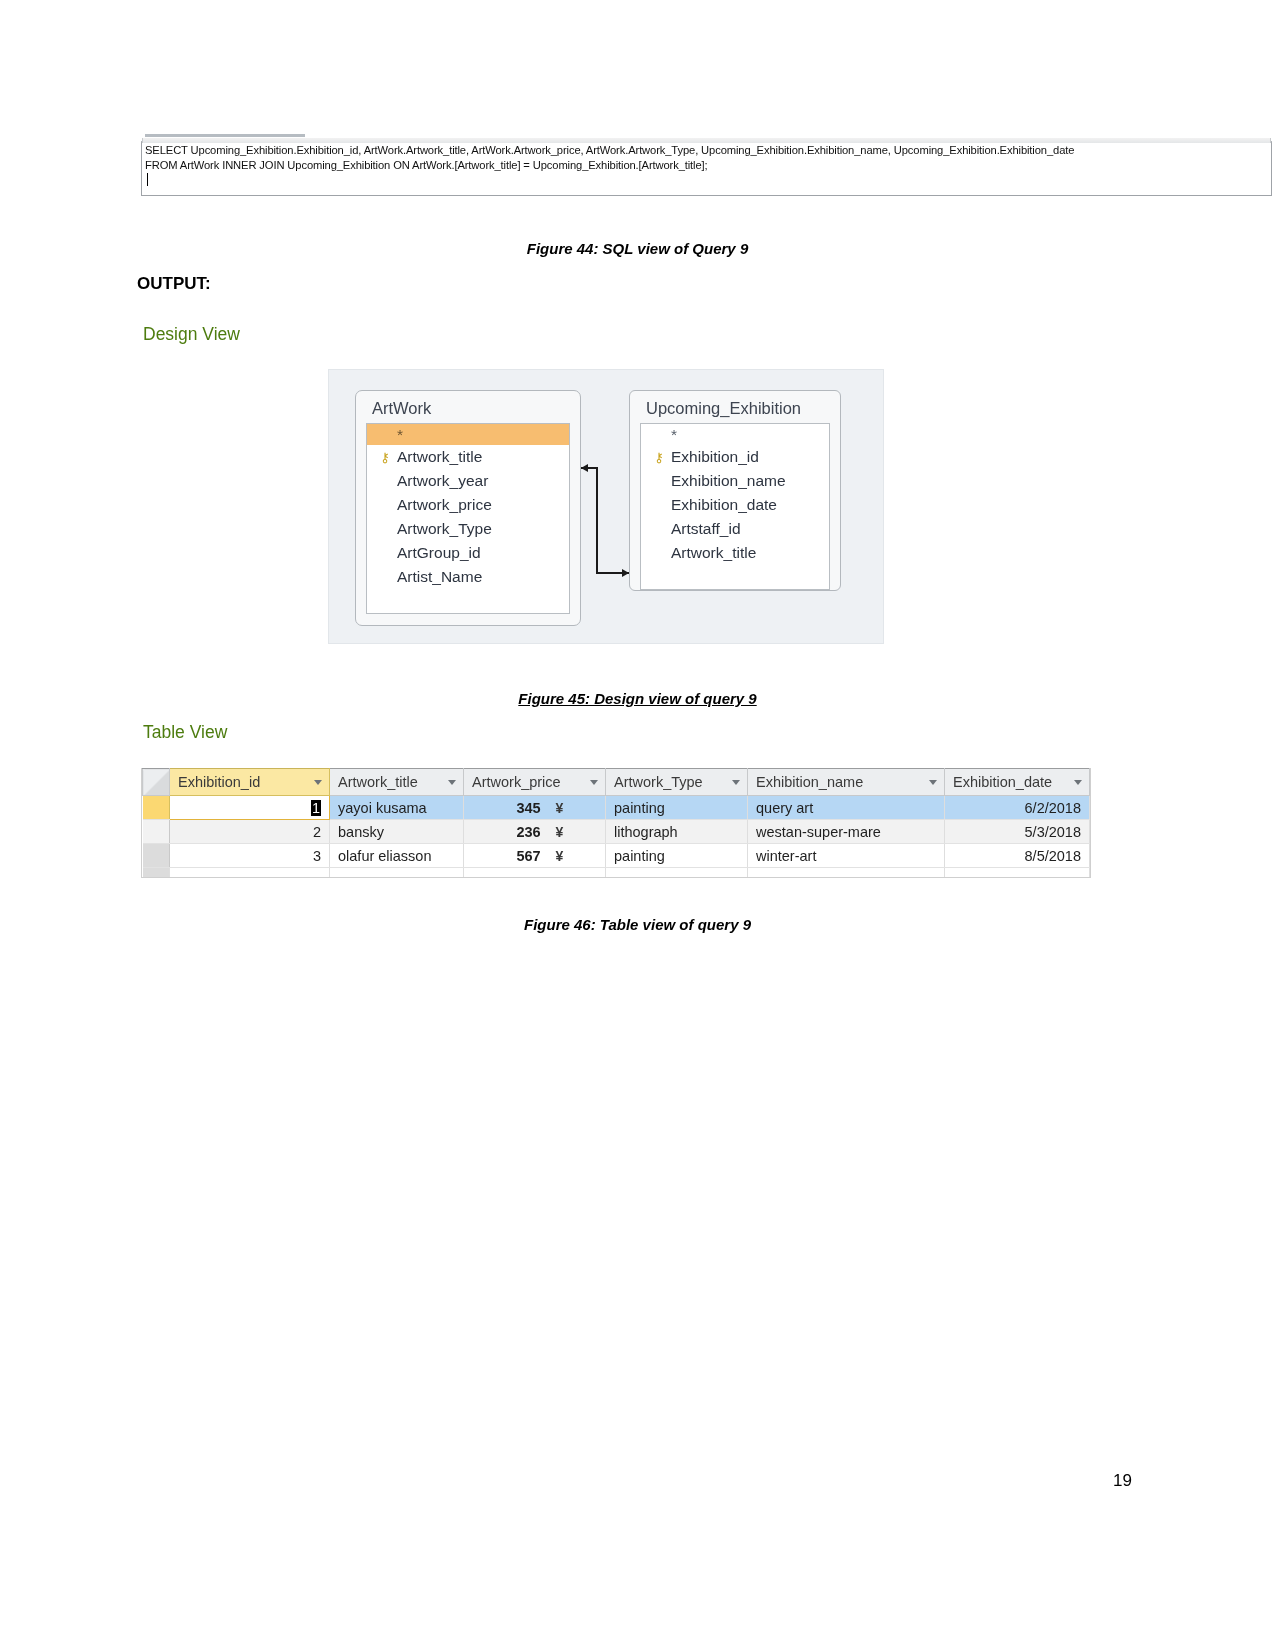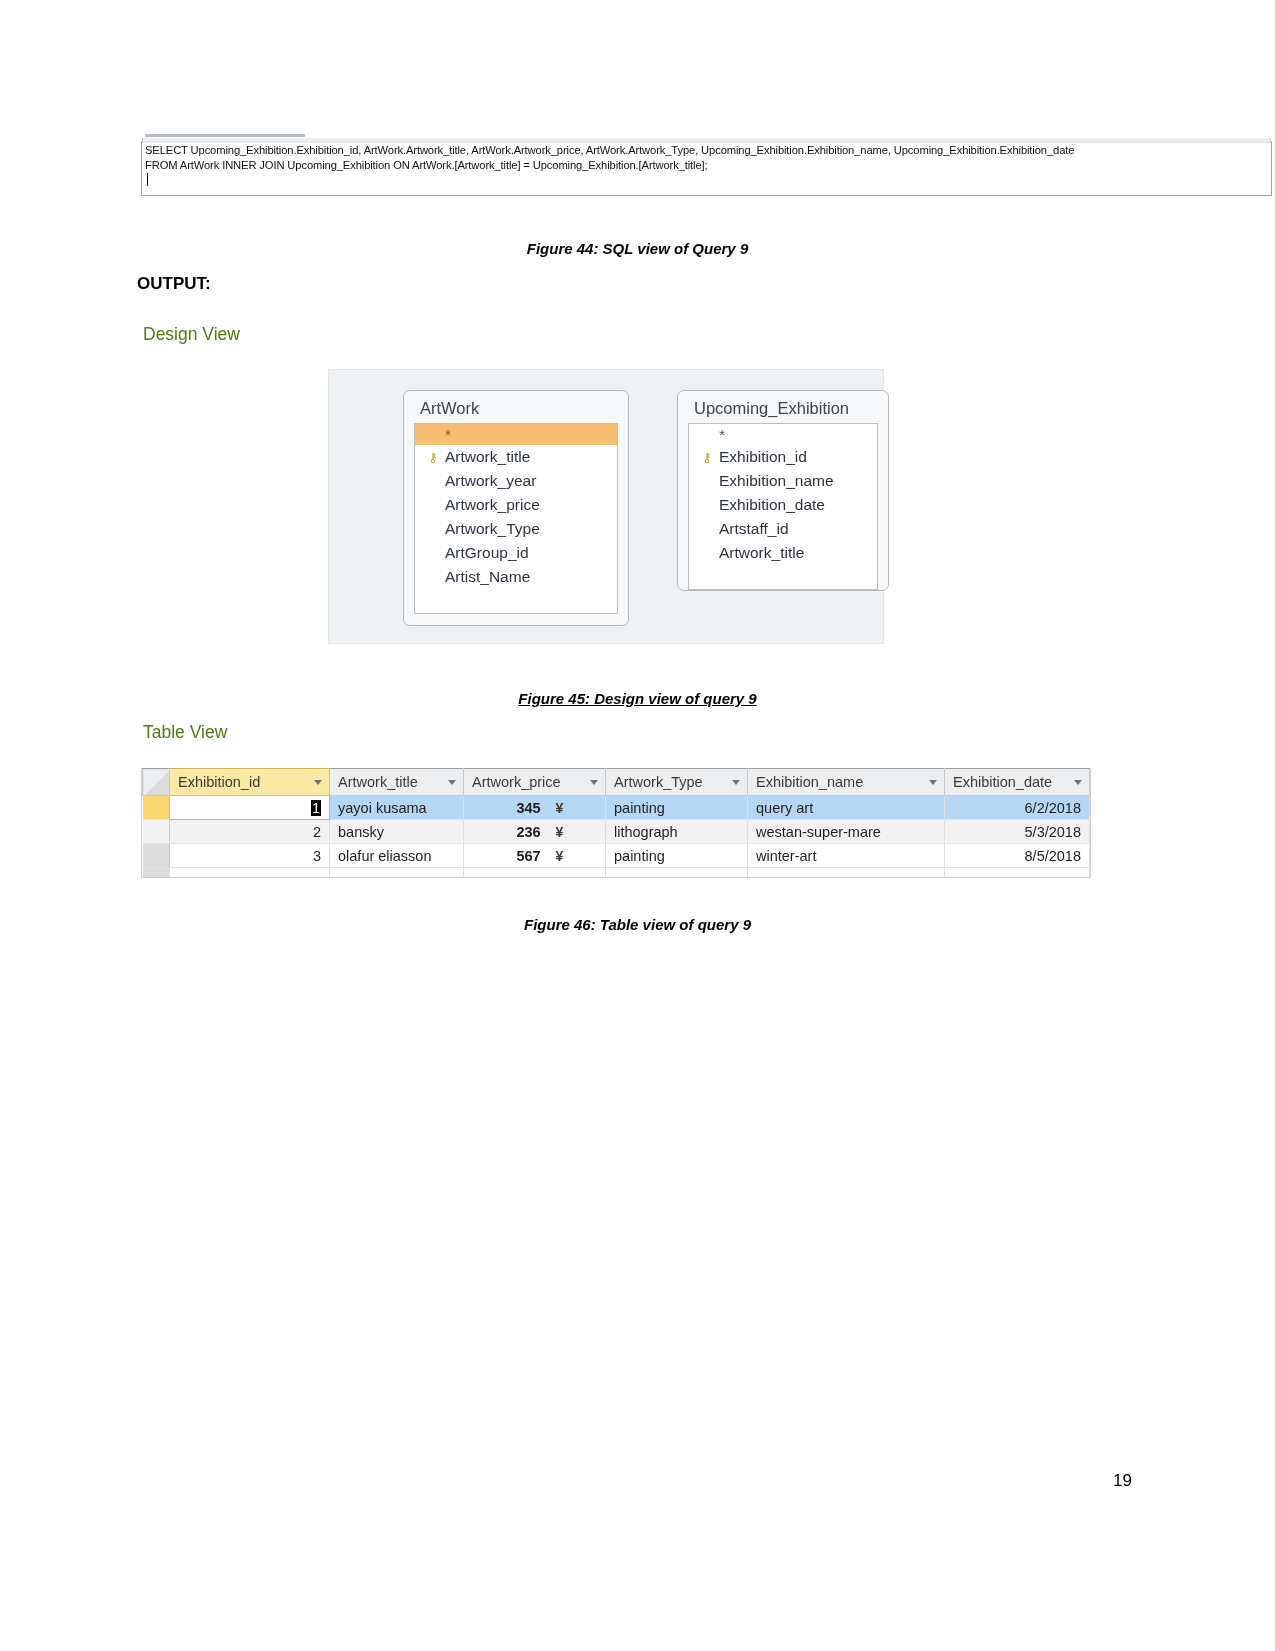--- a/index.html
+++ b/index.html
@@ -98,21 +98,20 @@
     background: #eef1f4;
     border: 1px solid #e2e6ea;
     box-sizing: border-box;
   }
   .tbl {
     position: absolute;
     background: #f7f8f9;
     border: 1px solid #b3b8bd;
     border-radius: 7px;
     box-sizing: border-box;
-    margin-left: 48px;
   }
   .tbl-title {
     font-size: 16.5px;
     color: #3d4450;
     padding: 8px 0 5px 16px;
     font-family: "Liberation Sans", sans-serif;
   }
   .fieldbox {
     background: #ffffff;
     border: 1px solid #b9bec3;
@@ -316,21 +315,21 @@
         <span class="field-label">ArtGroup_id</span>
       </div>
       <div class="field-row">
         <span class="keycol"></span>
         <span class="field-label">Artist_Name</span>
       </div>
       <div class="field-row"></div>
     </div>
   </div>
 
-  <div class="tbl" style="left:300px; top:20px; width:212px; height:201px;">
+  <div class="tbl" style="left:300px; top:20px; width:212px; height:201px;border-radius:6px;">
     <div class="tbl-title">Upcoming_Exhibition</div>
     <div class="fieldbox">
       <div class="field-row star plain">
         <span class="keycol"></span>
         <span class="field-label">*</span>
       </div>
       <div class="field-row">
         <span class="keycol">⚷</span>
         <span class="field-label">Exhibition_id</span>
       </div>

